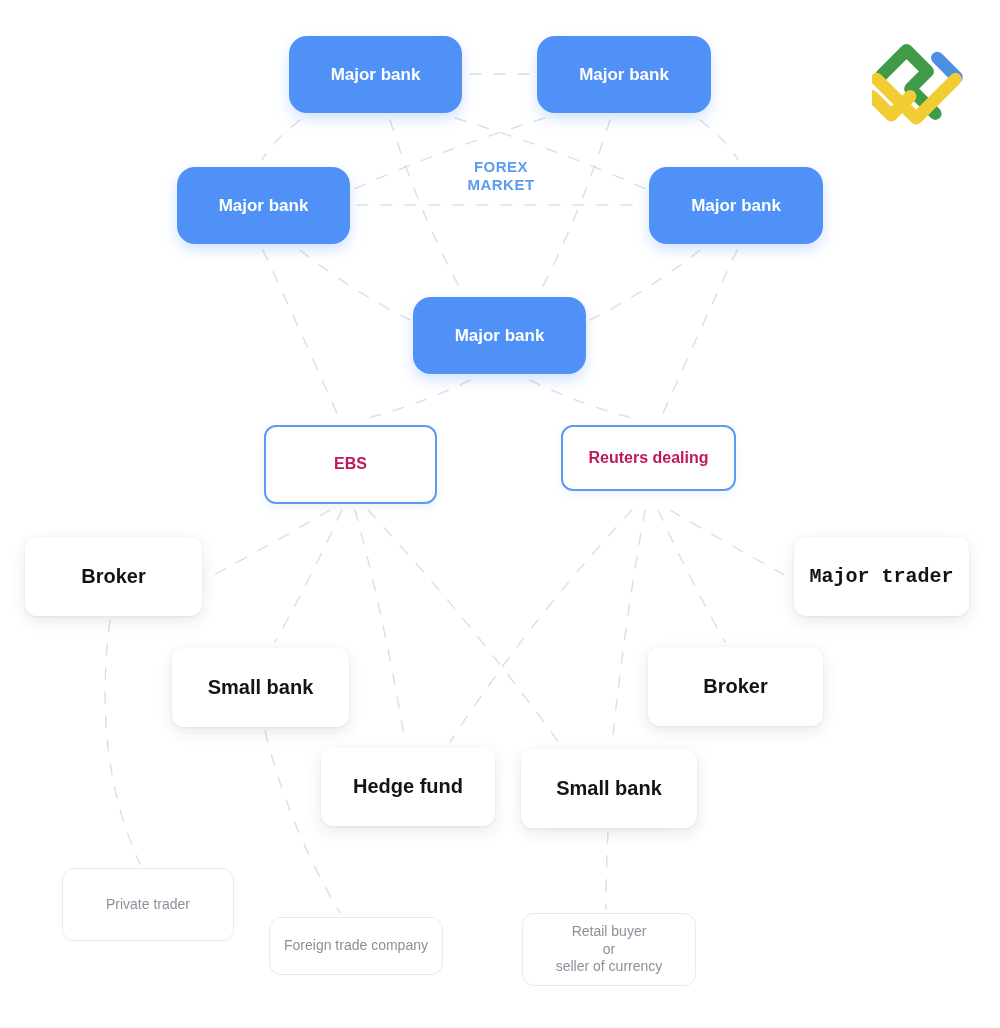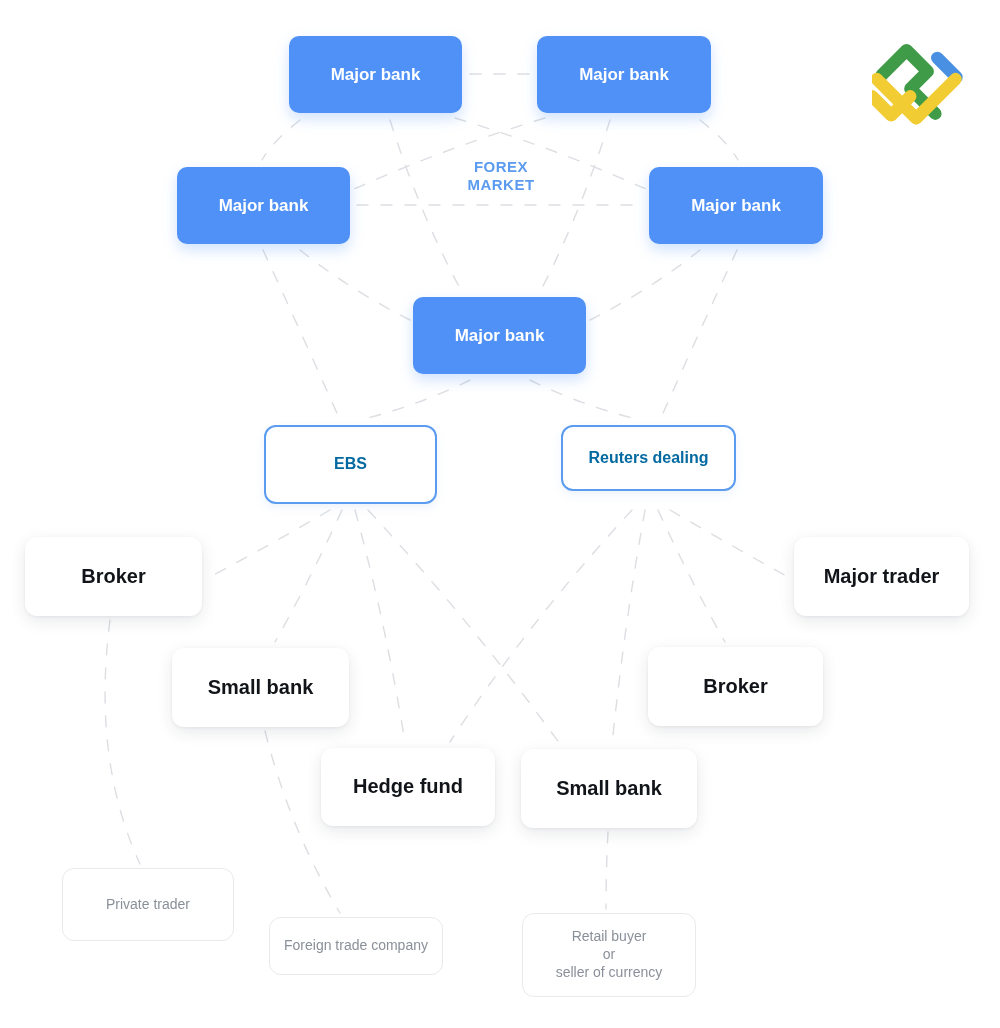--- a/index.html
+++ b/index.html
@@ -26,38 +26,38 @@
     height: 1028px;
     pointer-events: none;
   }
   .node {
     position: absolute;
     box-sizing: border-box;
     display: flex;
     align-items: center;
     justify-content: center;
     text-align: center;
-    border-radius: 10px;
+    border-radius: 18px;
     line-height: 1.28;
   }
 
   
   .n-bank {
     background: #4f91f7;
     color: #ffffff;
     font-size: 17px;
     font-weight: 700;
     border: none;
     box-shadow: 0 6px 14px rgba(79,145,247,0.26);
   }
 
   
   .n-platform {
     background: #ffffff;
-    color: #0369a1;
+    color: #be185d;
     font-size: 16px;
     font-weight: 700;
     border: 2px solid #5b9bf0;
     border-radius: 12px;
     box-shadow: 0 4px 10px rgba(90,150,230,0.10);
   }
 
   
   .n-card {
     background: #ffffff;
@@ -155,42 +155,42 @@
       </div>
       <div class="node n-platform" style="left: 264px; top: 425px; width: 173px; height: 79px;">
         <span style="white-space: pre-line;">EBS</span>
       </div>
       <div class="node n-platform" style="left: 561px; top: 425px; width: 175px; height: 66px;">
         <span style="white-space: pre-line;">Reuters dealing</span>
       </div>
       <div class="node n-card" style="left: 25px; top: 537px; width: 177px; height: 79px;">
         <span style="white-space: pre-line;">Broker</span>
       </div>
-      <div class="node n-card" style="left: 794px; top: 537px; width: 175px; height: 79px;">
+      <div class="node n-card" style="left: 794px; top: 537px; width: 175px; height: 79px; font-family: Liberation Mono, monospace;">
         <span style="white-space: pre-line;">Major trader</span>
       </div>
       <div class="node n-card" style="left: 172px; top: 648px; width: 177px; height: 79px;">
         <span style="white-space: pre-line;">Small bank</span>
       </div>
       <div class="node n-card" style="left: 648px; top: 647px; width: 175px; height: 79px;">
         <span style="white-space: pre-line;">Broker</span>
       </div>
       <div class="node n-card" style="left: 321px; top: 748px; width: 174px; height: 78px;">
         <span style="white-space: pre-line;">Hedge fund</span>
       </div>
       <div class="node n-card" style="left: 521px; top: 749px; width: 176px; height: 79px;">
         <span style="white-space: pre-line;">Small bank</span>
       </div>
       <div class="node n-ghost" style="left: 62px; top: 868px; width: 172px; height: 73px; justify-content: center;">
         <span style="white-space: pre-line;">Private trader</span>
       </div>
       <div class="node n-ghost" style="left: 269px; top: 917px; width: 174px; height: 58px;">
         <span style="white-space: pre-line;">Foreign trade company</span>
       </div>
-      <div class="node n-ghost" style="left: 522px; top: 913px; width: 174px; height: 84px;">
+      <div class="node n-ghost" style="left: 522px; top: 913px; width: 174px; height: 73px;">
         <span style="white-space: pre-line;">Retail buyer
 or
 seller of currency</span>
       </div>
     </div>
 
   <div id="logo">
     <svg viewBox="0 0 100 100" width="96" height="98" xmlns="http://www.w3.org/2000/svg">
       <g stroke-linecap="round" stroke-linejoin="round" fill="none">
         <path d="M 68 26 L 88 46" stroke="#4a90e2" stroke-width="13"></path>

